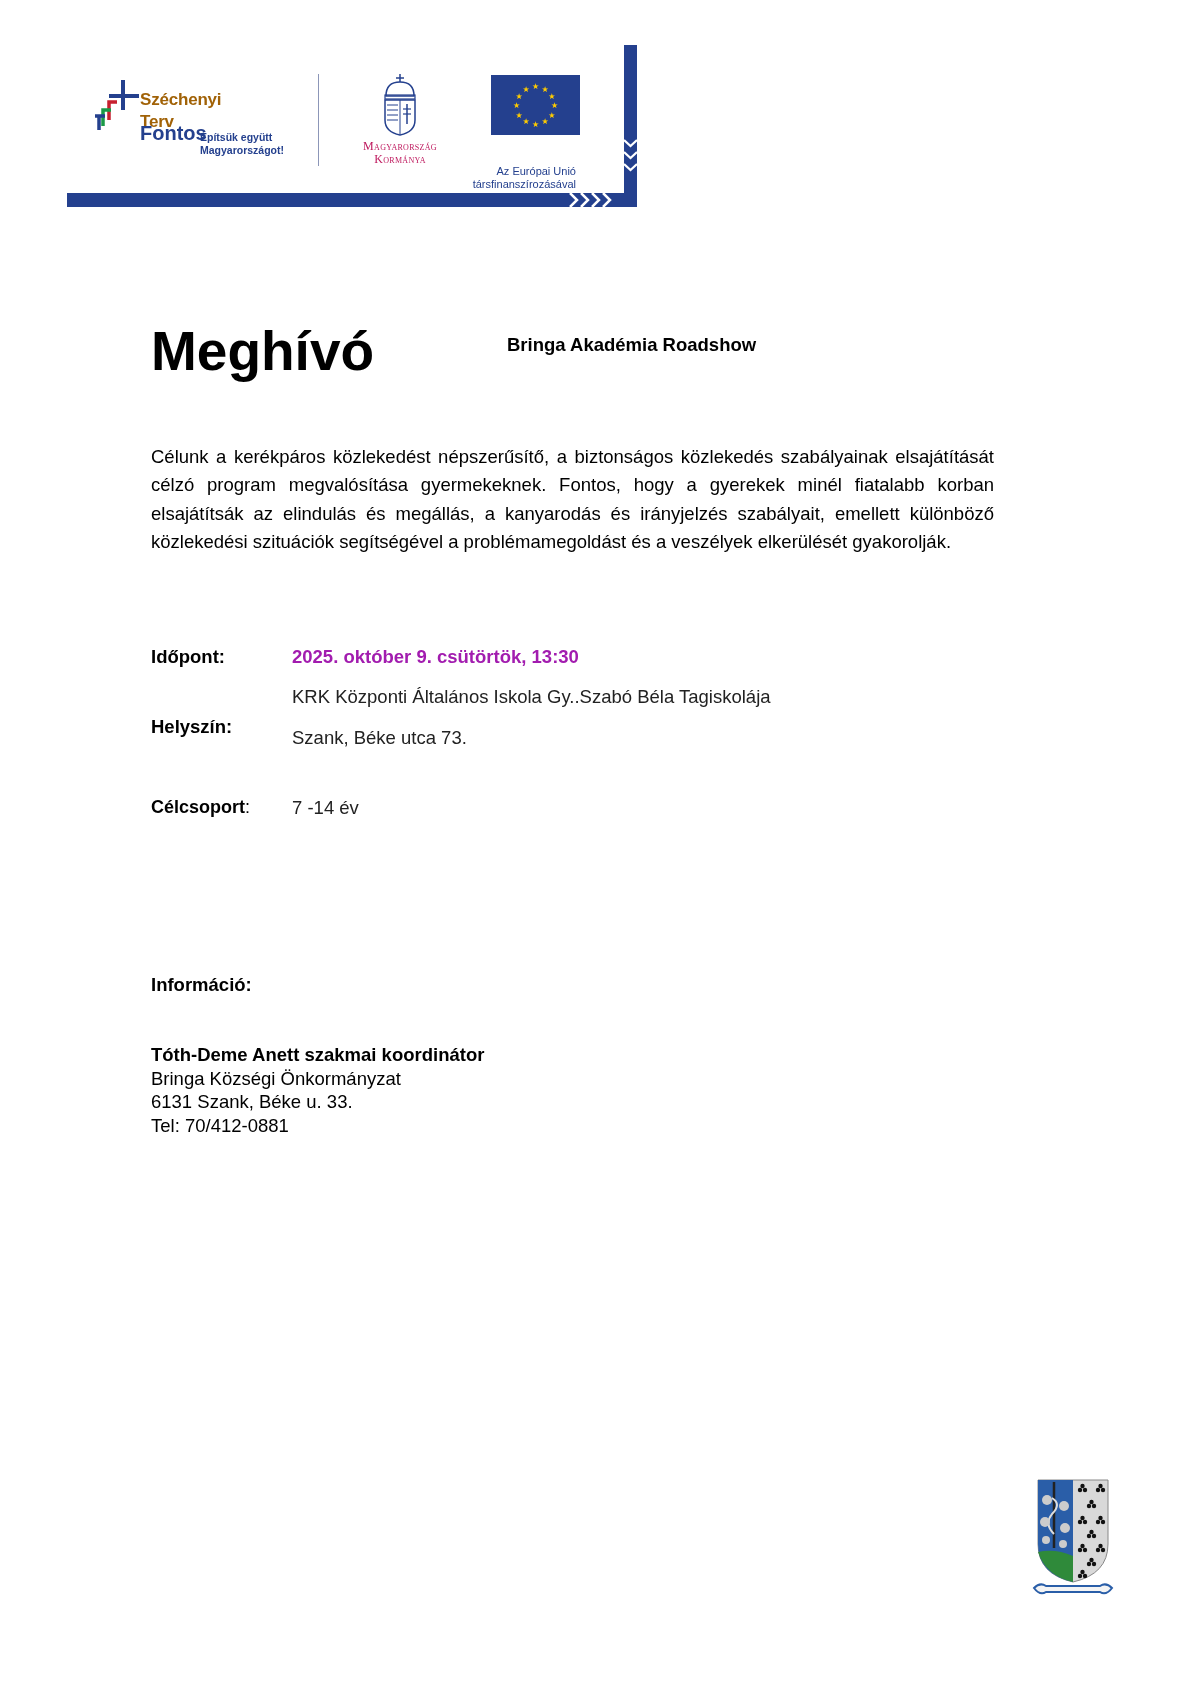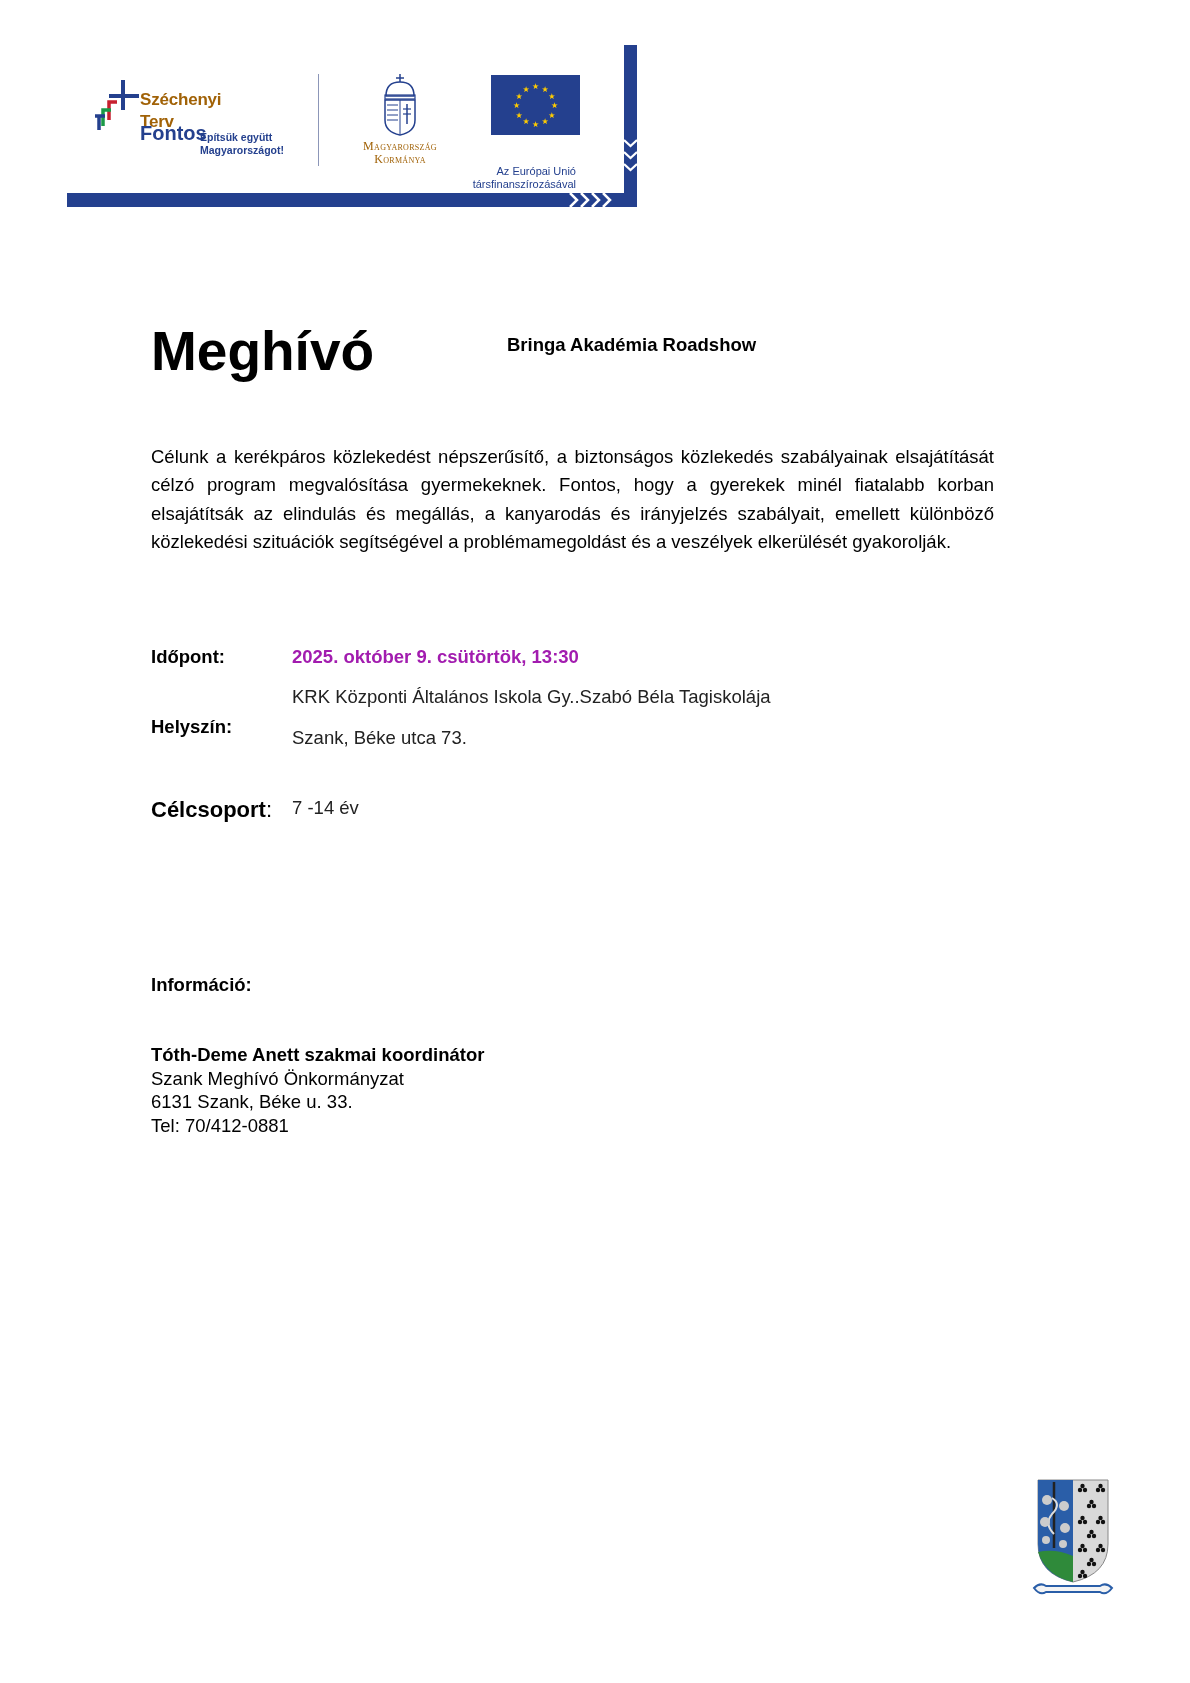--- a/index.html
+++ b/index.html
@@ -7,21 +7,21 @@
          font-family: "Liberation Sans", sans-serif; color: #000; }
   .abs { position: absolute; }
 
   
   .banner-h { left: 67px; top: 193px; width: 569px; height: 14px; background: #24408e; }
   .banner-v { left: 624px; top: 45px; width: 13px; height: 162px; background: #24408e; }
   .szt-text { left: 140px; top: 89px; color: #a16207; font-weight: bold; font-size: 17px; line-height: 22px; letter-spacing: -0.2px; }
   .szt-plus { left: 140px; top: 122px; color: #24408e; font-weight: bold; font-size: 20px; }
   .szt-slogan { left: 200px; top: 131px; color: #24408e; font-size: 10.5px; line-height: 13px; font-weight: bold; }
   .divider { left: 318px; top: 74px; width: 1px; height: 92px; background: #8c96b8; }
-  .hu-text { left: 345px; top: 140px; width: 110px; text-align: center; color: #a16207;
+  .hu-text { left: 345px; top: 140px; width: 110px; text-align: center; color: #be185d;
              font-family: "Liberation Serif", serif; font-size: 12px; line-height: 13px; letter-spacing: 0.3px; }
   .eu-flag { left: 491px; top: 75px; width: 89px; height: 60px; background: #24408e; }
   .eu-text { left: 440px; top: 141px; width: 136px; text-align: right; color: #24408e; font-size: 11px; line-height: 13px; margin-top: 24px; }
 
   
   .title { left: 151px; top: 318px; font-size: 55px; font-weight: bold; line-height: 66px; }
   .subtitle { left: 507px; top: 334px; font-size: 18.5px; font-weight: bold; }
 
   
   .para { left: 151px; top: 443px; width: 843px; font-size: 18.5px; line-height: 28.3px; text-align: justify; text-align-last: left; }
@@ -119,27 +119,27 @@
 
 <div class="abs para">Célunk a kerékpáros közlekedést népszerűsítő, a biztonságos közlekedés szabályainak elsajátítását célzó program megvalósítása gyermekeknek. Fontos, hogy a gyerekek minél fiatalabb korban elsajátítsák az elindulás és megállás, a kanyarodás és irányjelzés szabályait, emellett különböző közlekedési szituációk segítségével a problémamegoldást és a veszélyek elkerülését gyakorolják.</div>
 
 <div class="abs label" style="left:151px;top:646px">Időpont:</div>
 <div class="abs value bold" style="left:292px;top:646px">2025. október 9. csütörtök, 13:30</div>
 
 <div class="abs label" style="left:151px;top:716px">Helyszín:</div>
 <div class="abs value" style="left:292px;top:686px">KRK Központi Általános Iskola Gy..Szabó Béla Tagiskolája</div>
 <div class="abs value" style="left:292px;top:727px">Szank, Béke utca 73.</div>
 
-<div class="abs" style="left:151px;top:797px;font-size:22px"><span style="font-weight:bold">Célcsoport</span><span>:</span></div>
+<div class="abs" style="left:151px;top:797px;font-size:18px"><span style="font-weight:bold">Célcsoport</span><span>:</span></div>
 <div class="abs value" style="left:292px;top:797px">7 -14 év</div>
 
 <div class="abs info-head">Információ:</div>
 <div class="abs contact">
   <div class="name">Tóth-Deme Anett szakmai koordinátor</div>
-  <div>Szank Meghívó Önkormányzat</div>
+  <div>Bringa Községi Önkormányzat</div>
   <div>6131 Szank, Béke u. 33.</div>
   <div>Tel: 70/412-0881</div>
 </div>
 
 <svg class="abs crest" width="85" height="120">
   <path d="M8 2 H78 V66 Q78 96 43 104 Q8 96 8 66 Z" fill="#d9d9d9" stroke="#888" stroke-width="1"></path>
   <path d="M8 2 H43 V104 Q8 96 8 66 Z" fill="#2a5ea8"></path>
   <path d="M8 74 Q25 70 43 78 V104 Q16 98 8 74 Z" fill="#2f8a3a"></path>
   <path d="M24 4 V70" stroke="#222" stroke-width="2.5"></path>
   <path d="M22 20 Q32 26 22 36 Q14 46 24 56" stroke="#ddd" stroke-width="2" fill="none"></path>

